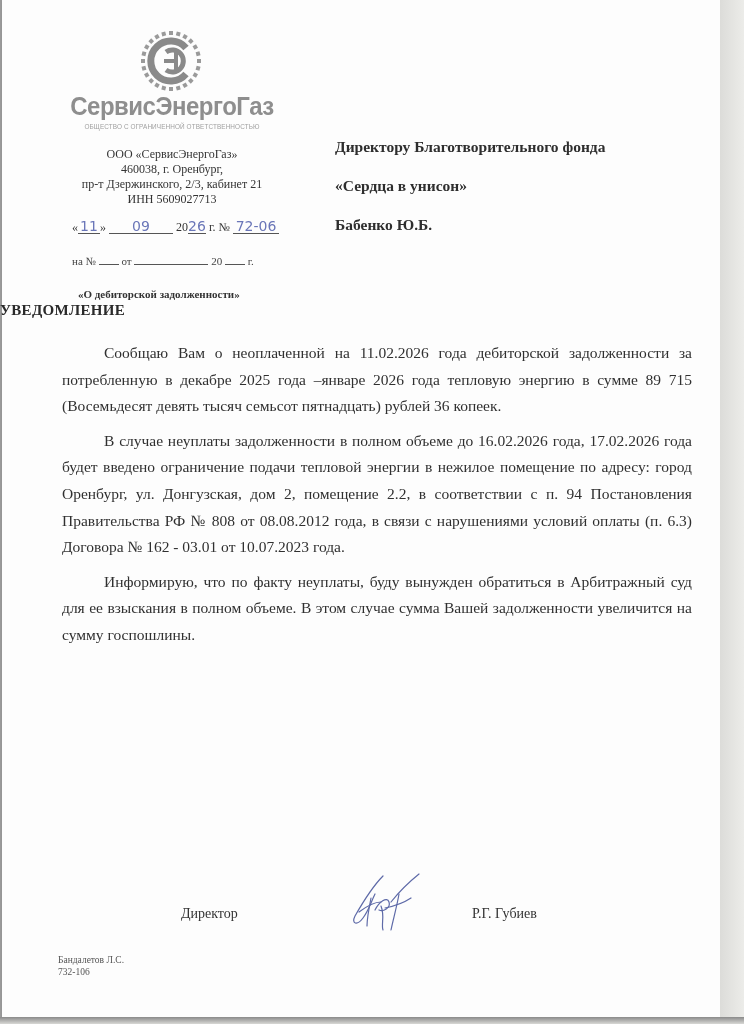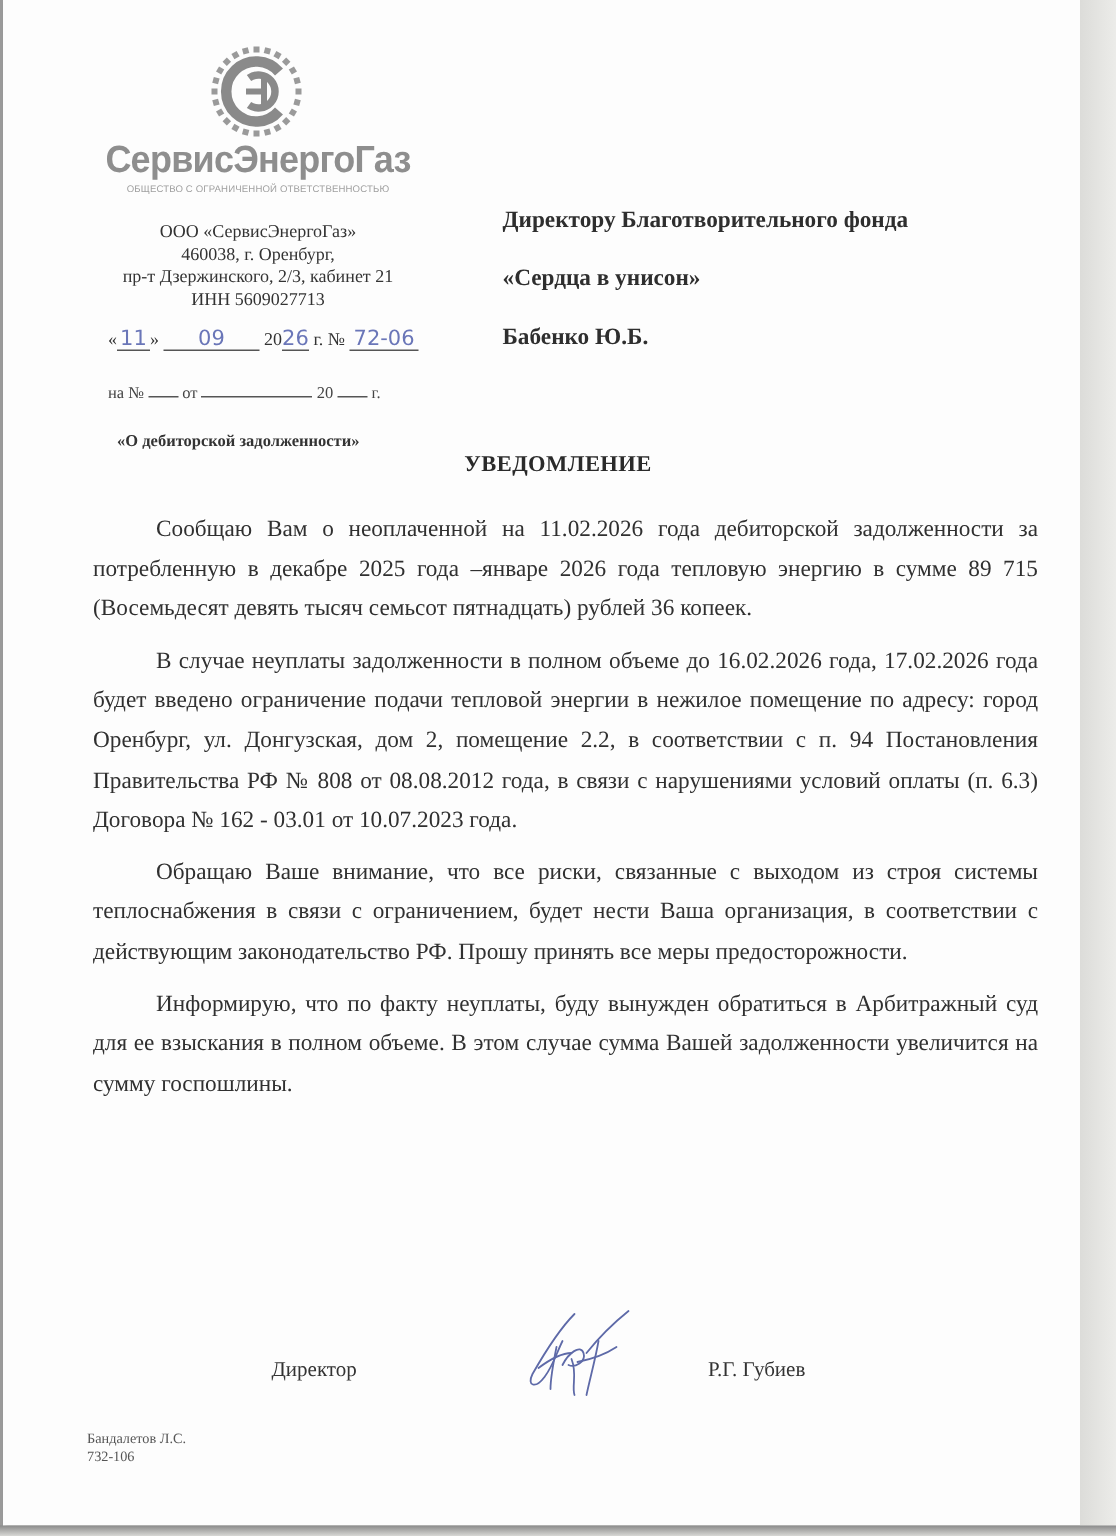--- a/index.html
+++ b/index.html
@@ -142,21 +142,21 @@
       color: #2e2e2e;
       white-space: nowrap;
     }
 
     
     .doc-title {
       position: absolute;
       left: 0;
       top: 302px;
       width: 744px;
-      text-align: center;
+      text-align: left;
       font-weight: bold;
       font-size: 15px;
       letter-spacing: 0.3px;
       color: #2a2a2a;
     }
 
     
     .body-text {
       position: absolute;
       left: 62px;
@@ -284,21 +284,20 @@
 
 <div class="recipient" style="top:138px">Директору Благотворительного фонда</div>
 <div class="recipient" style="top:177px">«Сердца в унисон»</div>
 <div class="recipient" style="top:216px">Бабенко Ю.Б.</div>
 
 <div class="doc-title">УВЕДОМЛЕНИЕ</div>
 
 <div class="body-text">
   <p>Сообщаю Вам о неоплаченной на 11.02.2026 года дебиторской задолженности за потребленную в декабре 2025 года –январе 2026 года тепловую энергию в сумме 89 715 (Восемьдесят девять тысяч семьсот пятнадцать) рублей 36 копеек.</p>
   <p>В случае неуплаты задолженности в полном объеме до 16.02.2026 года, 17.02.2026 года будет введено ограничение подачи тепловой энергии в нежилое помещение по адресу: город Оренбург, ул. Донгузская, дом 2, помещение 2.2, в соответствии с п. 94 Постановления Правительства РФ № 808 от 08.08.2012 года, в связи с нарушениями условий оплаты (п. 6.3) Договора № 162 - 03.01 от 10.07.2023 года.</p>
-  <p>Обращаю Ваше внимание, что все риски, связанные с выходом из строя системы теплоснабжения в связи с ограничением, будет нести Ваша организация, в соответствии с действующим законодательство РФ. Прошу принять все меры предосторожности.</p>
   <p>Информирую, что по факту неуплаты, буду вынужден обратиться в Арбитражный суд для ее взыскания в полном объеме. В этом случае сумма Вашей задолженности увеличится на сумму госпошлины.</p>
 </div>
 
 <div class="sig-role">Директор</div>
 <svg class="signature" viewBox="0 0 95 62">
   <g fill="none" stroke="#5e6aa8" stroke-width="1.2" stroke-linecap="round">
     <path d="M38 4 C28 14, 18 30, 10 44 C6 52, 12 54, 18 46 C24 38, 26 30, 30 22"></path>
     <path d="M14 40 C22 34, 30 30, 36 30"></path>
     <path d="M26 26 C24 36, 22 46, 22 54"></path>
     <path d="M30 38 C34 30, 42 24, 44 30 C46 36, 38 40, 34 38"></path>

